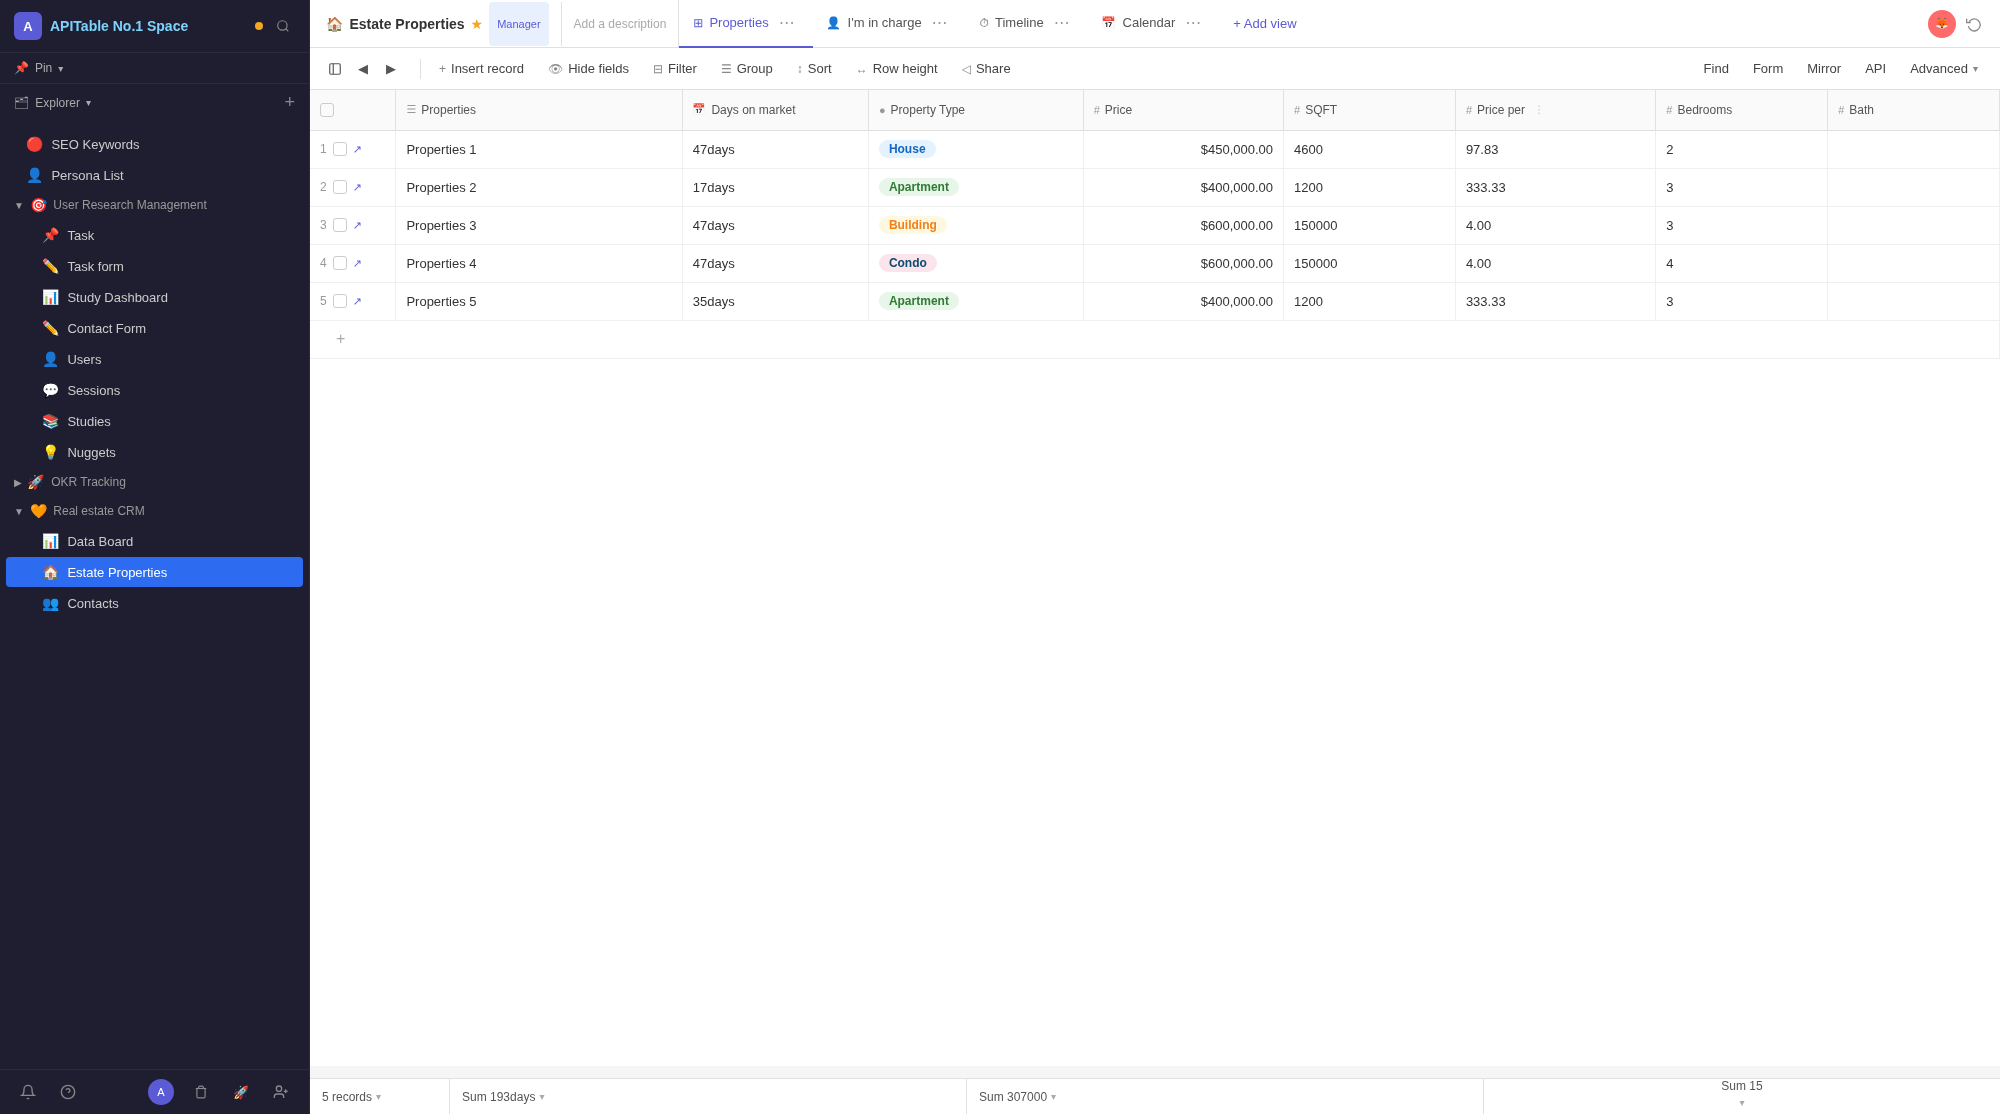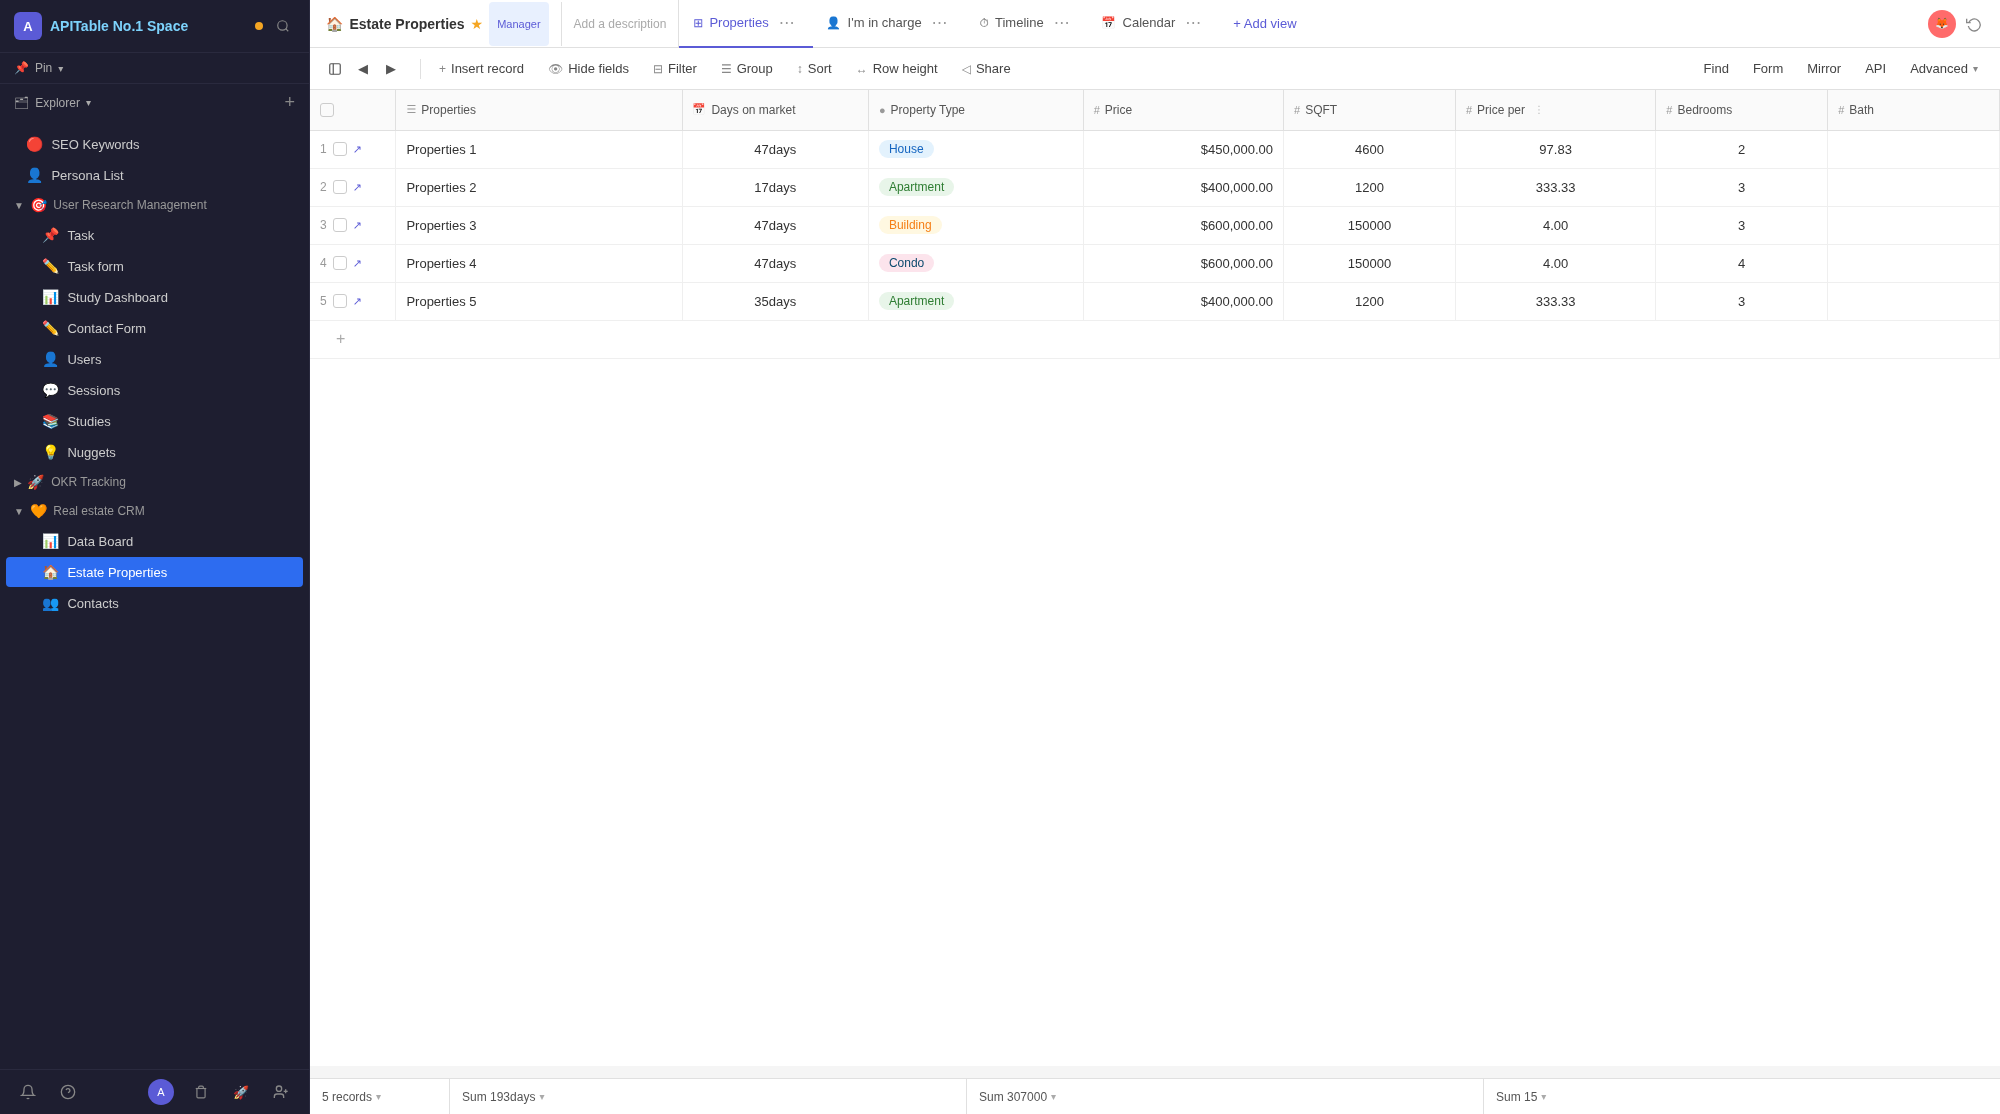--- a/index.html
+++ b/index.html
@@ -66,35 +66,35 @@
     .data-table .col-priceper { width: 140px; }
     .data-table .col-bed { width: 120px; }
     .data-table .col-bath { width: 120px; }
     .th-content { display: flex; align-items: center; gap: 5px; }
     .th-icon { color: #999; font-size: 11px; }
     .row-num { color: #999; font-size: 12px; text-align: center; }
     .row-check { display: flex; align-items: center; gap: 6px; }
     .checkbox { width: 14px; height: 14px; border: 1px solid #ccc; border-radius: 3px; flex-shrink: 0; }
     .expand-icon { color: #5b5bd6; font-size: 11px; cursor: pointer; }
     .prop-name { color: #333; font-size: 13px; }
-    .tag { display: inline-block; padding: 2px 10px; border-radius: 12px; font-size: 12px; font-weight: 400; }
+    .tag { display: inline-block; padding: 2px 10px; border-radius: 12px; font-size: 12px; font-weight: 700; }
     .tag-house { background: #e3f2fd; color: #1565c0; }
     .tag-apartment { background: #e8f5e9; color: #2e7d32; }
     .tag-building { background: #fff8e1; color: #f57f17; }
     .tag-condo { background: #fce4ec; color: #0c4a6e; }
     .price-cell { text-align: right; }
-    .num-cell { text-align: center; color: #555; }
+    .num-cell { text-align: left; color: #555; }
     .add-row { height: 36px; }
     .add-row td { color: #aaa; }
     .add-plus { font-size: 16px; color: #aaa; cursor: pointer; padding: 0 16px; }
 
     
     .table-footer { background: white; border-top: 1px solid #e0e0e0; display: flex; align-items: center; height: 36px; font-size: 12px; color: #555; flex-shrink: 0; margin-top: 12px; }
     .footer-cell { padding: 0 12px; border-right: 1px solid #e0e0e0; display: flex; align-items: center; gap: 4px; height: 100%; }
-    .footer-cell:last-child { border-right: none; }
+    .footer-cell:last-child { border-right: none; flex-direction: column; }
     .footer-records { min-width: 140px; }
     .footer-sum { flex: 1; }
 
     
     ::-webkit-scrollbar { width: 6px; height: 6px; }
     ::-webkit-scrollbar-track { background: #f0f0f0; }
     ::-webkit-scrollbar-thumb { background: #ccc; border-radius: 3px; }
   </style>
 </head>
 <body>

